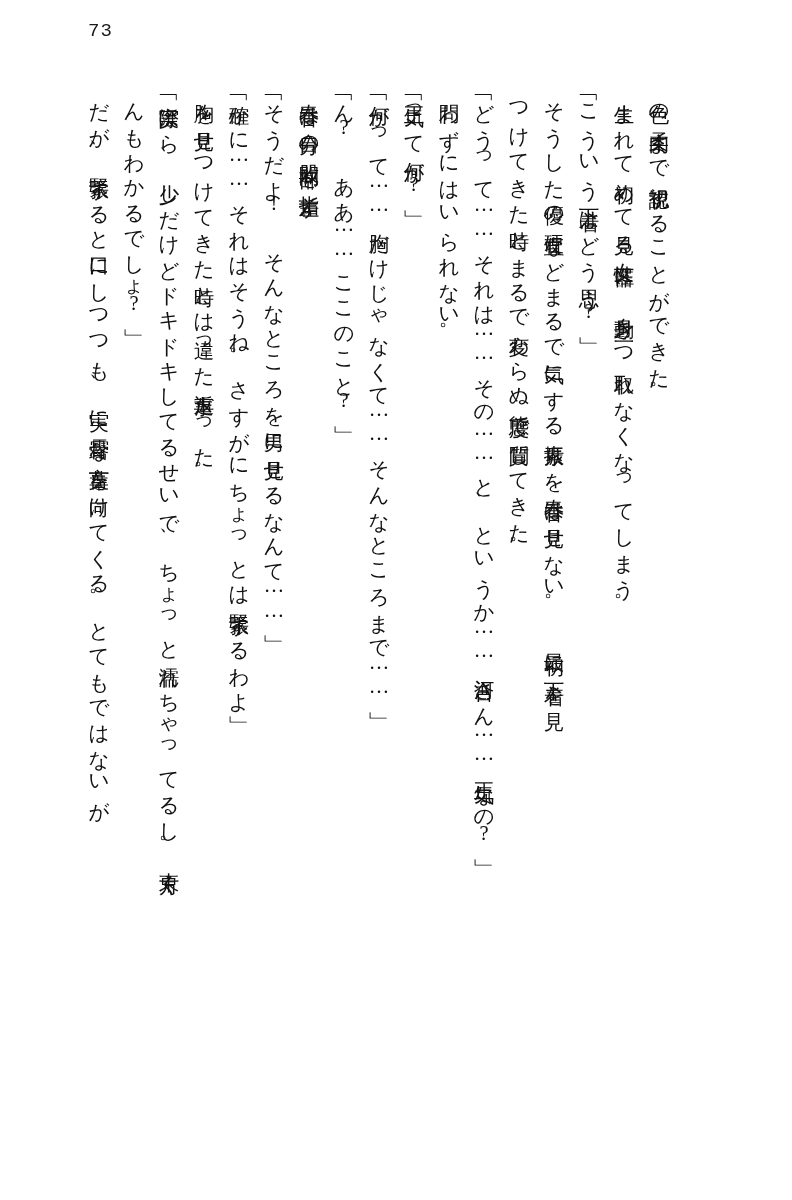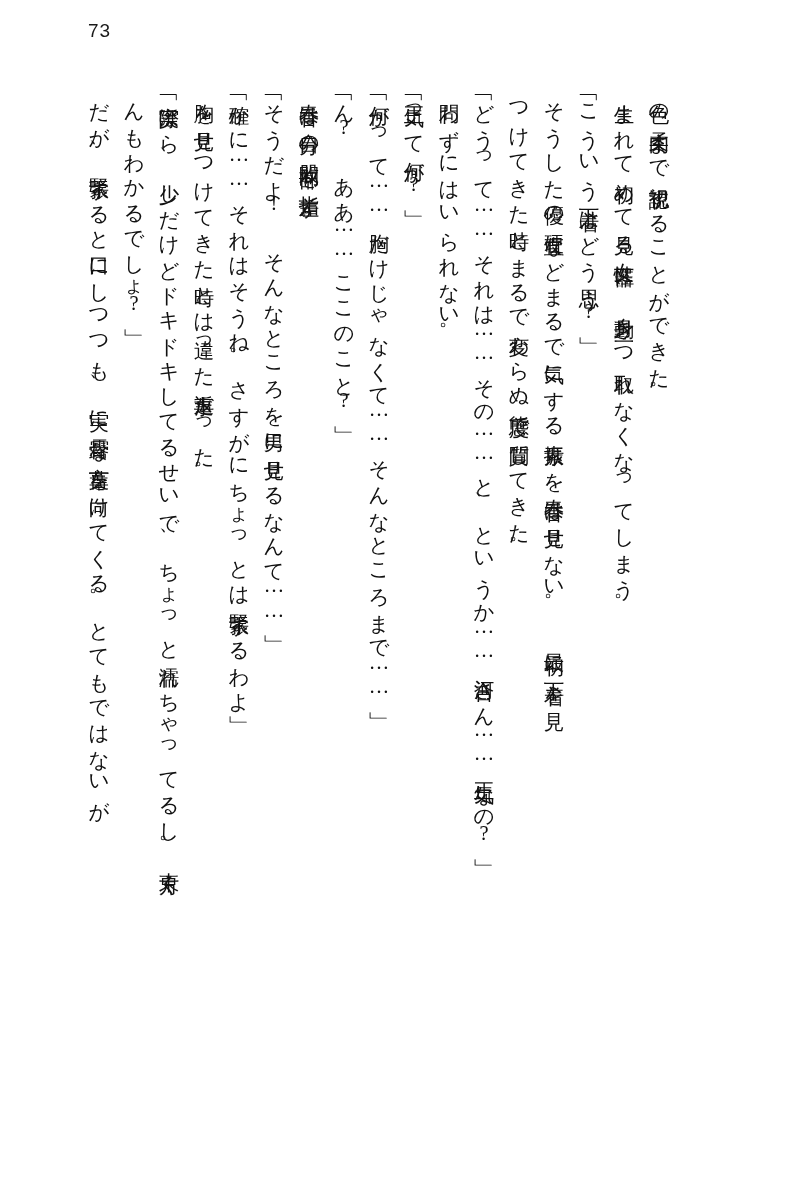--- a/index.html
+++ b/index.html
@@ -25,21 +25,21 @@
     background: #ffffff;
   }
 
   .page-number {
     position: absolute;
     left: 88px;
     top: 20px;
     font-size: 19px;
     letter-spacing: 1px;
     color: #1a1a1a;
-    font-family: Liberation Sans, sans-serif;
+    font-family: Liberation Mono, monospace;
   }
 
   
   .text-block {
     position: absolute;
     top: 88px;
     right: 78px;
     height: 1060px;
     width: 640px;
     display: flex;

